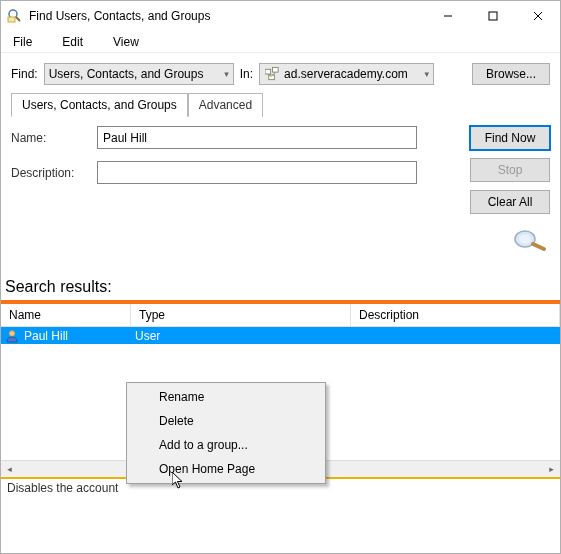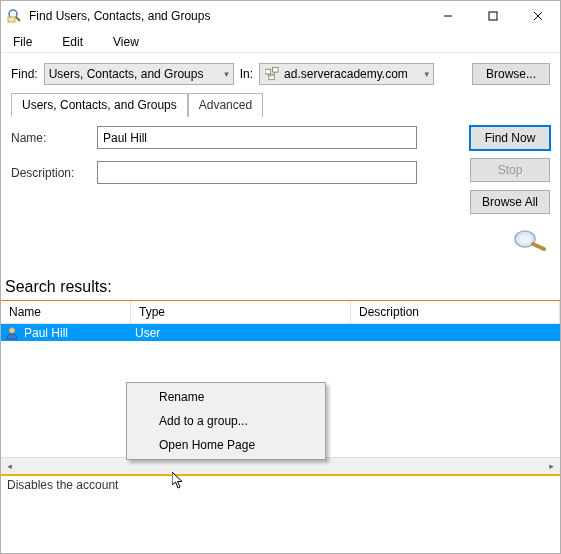--- a/index.html
+++ b/index.html
@@ -26,21 +26,21 @@
     .formarea{flex:1;}
     .formrow{display:flex;align-items:center;margin-bottom:12px;}
     .formlabel{width:86px;font-size:12px;color:#333;}
     .tbox{flex:1;max-width:320px;height:23px;border:1px solid #848484;padding:0 5px;font-size:12px;}
     .sidebtns{width:100px;display:flex;flex-direction:column;align-items:flex-end;gap:8px;}
     .sbtn{width:80px;height:24px;border:1px solid #adadad;background:#e1e1e1;display:flex;align-items:center;justify-content:center;font-size:12px;}
     .sbtn.primary{border:1px solid #0078d7;outline:1px solid #0078d7;}
     .sbtn.disabled{color:#9a9a9a;}
     .searchlbl{margin:8px 0 4px 0;font-size:16px;padding-left:4px;}
     .listwrap{border-top:0 solid #ccc;}
-    .lhdr{display:flex;border-top:1px solid #f97316;border-bottom:1px solid #e2e2e2;background:#fff;font-size:12px;}
+    .lhdr{display:flex;border-top:4px solid #f97316;border-bottom:1px solid #e2e2e2;background:#fff;font-size:12px;}
     .lhdr .col{padding:4px 8px;border-right:1px solid #e2e2e2;}
     .col.name{width:130px;}
     .col.type{width:220px;}
     .col.desc{flex:1;}
     .lbody{height:133px;overflow:hidden;}
     .lrow{display:flex;height:17px;align-items:center;font-size:12px;}
     .lrow.sel{background:#0099ff;color:#fff;}
     .lrow .cell{padding:0 4px;}
     .lrow .cell.name{width:130px;display:flex;align-items:center;gap:2px;}
     .lrow .cell.type{width:220px;}
@@ -139,21 +139,21 @@
         </div>
       </div>
       <div class="sidebtns">
         <div class="sbtn primary">
             <span>Find Now</span>
           </div>
         <div class="sbtn disabled">
             <span>Stop</span>
           </div>
         <div class="sbtn">
-            <span>Browse All</span>
+            <span>Clear All</span>
           </div>
         <div class="mglass">
           <svg width="40" height="26" viewBox="0 0 40 26">
               <ellipse cx="15" cy="12" rx="10" ry="8" fill="#dbe8f4" stroke="#9aaed0" stroke-width="1.5"></ellipse>
               <line x1="23" y1="17" x2="34" y2="22" stroke="#b88a3d" stroke-width="4" stroke-linecap="round"></line>
               <ellipse cx="15" cy="12" rx="6" ry="4.5" fill="#f4f9ff" opacity="0.6"></ellipse>
             </svg>
         </div>
       </div>
     </div>
@@ -186,20 +186,21 @@
       <span class="arr">◂</span>
       <span style="flex:1"></span>
       <span class="arr">▸</span>
     </div>
   </div>
 
   <div class="status">Disables the account</div>
 
   <div class="ctxmenu">
     <div class="ctxitem">Rename</div>
+    <div class="ctxitem">Delete</div>
     <div class="ctxitem">Add to a group...</div>
     <div class="ctxitem">Open Home Page</div>
   </div>
 
   <div class="cursor">
     <svg width="18" height="18" viewBox="0 0 18 18">
         <path d="M0 0 L0 13 L3.5 10 L6 16 L8 15 L5.5 9.5 L10 9.5 Z" fill="#fff" stroke="#000" stroke-width="1"></path>
       </svg>
   </div>
 </div>

